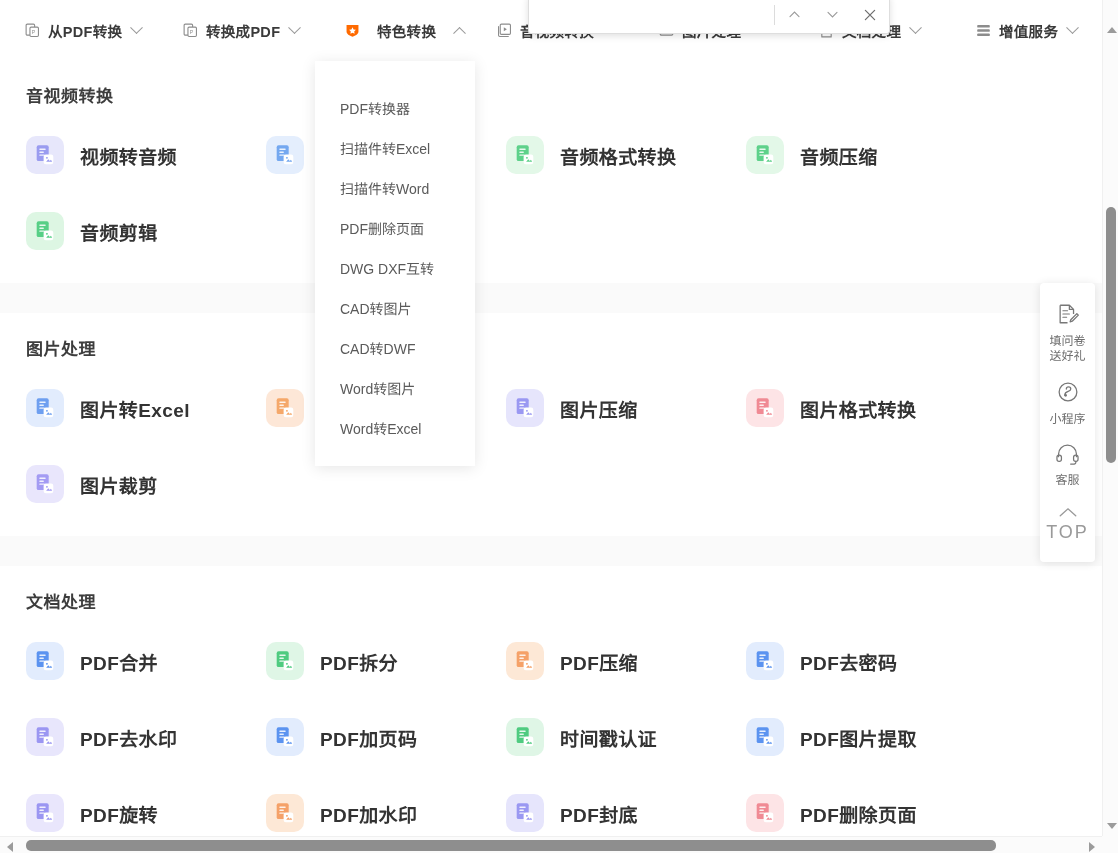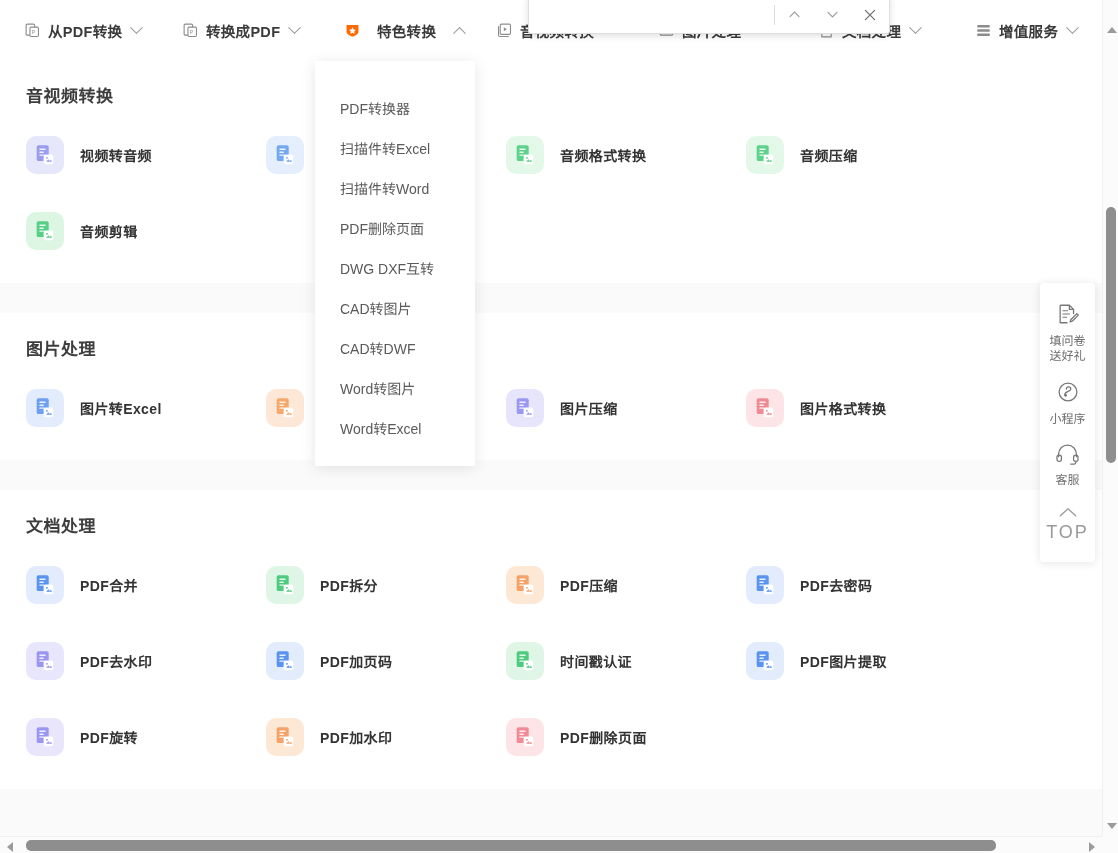--- a/index.html
+++ b/index.html
@@ -69,21 +69,21 @@
     grid-template-columns: repeat(4, 240px);
     padding: 10px 0 14px 26px;
     column-gap: 0; row-gap: 0;
     width: 1102px;
   }
   .tool {
     display: flex; align-items: center; gap: 16px;
     height: 76px; cursor: pointer;
   }
   .tool-label {
-    font-size: 14px; font-weight: 700; color: #333;
+    font-size: 19px; font-weight: 700; color: #333;
     letter-spacing: .4px; white-space: nowrap;
   }
   .tile {
     width: 38px; height: 38px; border-radius: 10px;
     flex: 0 0 38px;
     display: flex; align-items: center; justify-content: center;
     position: relative;
   }
   .tile svg { display: block; }
 
@@ -410,20 +410,34 @@
     <rect x="6.8" y="6" width="7" height="1.5" rx=".7" fill="#fff" opacity=".85"></rect>
     <rect x="6.8" y="9.2" width="5" height="1.5" rx=".7" fill="#fff" opacity=".85"></rect>
     <rect x="6.8" y="12.4" width="6" height="1.5" rx=".7" fill="#fff" opacity=".85"></rect>
     <rect x="11.5" y="12.5" width="10.5" height="10.5" rx="2.4" fill="#fff"></rect>
     <path d="M14.2 20.3l2.4-2.8 1.6 1.9 1.2-1.3 1.4 2.2z" fill="#f08a94"></path>
     <circle cx="15.1" cy="16.1" r="1.05" fill="#f08a94"></circle>
   </svg>
               </span>
               <span class="tool-label">图片格式转换</span>
             </div>
+            <div class="tool">
+              <span class="tile" style="background:#e9e6fc">
+                <svg width="24" height="24" viewBox="0 0 26 26" fill="none">
+    <rect x="4" y="2.5" width="13" height="17" rx="2" fill="#a39bf3"></rect>
+    <rect x="6.8" y="6" width="7" height="1.5" rx=".7" fill="#fff" opacity=".85"></rect>
+    <rect x="6.8" y="9.2" width="5" height="1.5" rx=".7" fill="#fff" opacity=".85"></rect>
+    <rect x="6.8" y="12.4" width="6" height="1.5" rx=".7" fill="#fff" opacity=".85"></rect>
+    <rect x="11.5" y="12.5" width="10.5" height="10.5" rx="2.4" fill="#fff"></rect>
+    <path d="M14.2 20.3l2.4-2.8 1.6 1.9 1.2-1.3 1.4 2.2z" fill="#a39bf3"></path>
+    <circle cx="15.1" cy="16.1" r="1.05" fill="#a39bf3"></circle>
+  </svg>
+              </span>
+              <span class="tool-label">图片裁剪</span>
+            </div>
           </div>
         </div>
         <div class="sec-gap"></div>
         <div class="section">
           <div class="sec-title">文档处理</div>
           <div class="grid">
             <div class="tool">
               <span class="tile" style="background:#e2ecfd">
                 <svg width="24" height="24" viewBox="0 0 26 26" fill="none">
     <rect x="4" y="2.5" width="13" height="17" rx="2" fill="#5b93f0"></rect>
@@ -555,20 +569,34 @@
     <rect x="4" y="2.5" width="13" height="17" rx="2" fill="#f5a168"></rect>
     <rect x="6.8" y="6" width="7" height="1.5" rx=".7" fill="#fff" opacity=".85"></rect>
     <rect x="6.8" y="9.2" width="5" height="1.5" rx=".7" fill="#fff" opacity=".85"></rect>
     <rect x="6.8" y="12.4" width="6" height="1.5" rx=".7" fill="#fff" opacity=".85"></rect>
     <rect x="11.5" y="12.5" width="10.5" height="10.5" rx="2.4" fill="#fff"></rect>
     <path d="M14.2 20.3l2.4-2.8 1.6 1.9 1.2-1.3 1.4 2.2z" fill="#f5a168"></path>
     <circle cx="15.1" cy="16.1" r="1.05" fill="#f5a168"></circle>
   </svg>
               </span>
               <span class="tool-label">PDF加水印</span>
+            </div>
+            <div class="tool">
+              <span class="tile" style="background:#e6e5fc">
+                <svg width="24" height="24" viewBox="0 0 26 26" fill="none">
+    <rect x="4" y="2.5" width="13" height="17" rx="2" fill="#9a98f2"></rect>
+    <rect x="6.8" y="6" width="7" height="1.5" rx=".7" fill="#fff" opacity=".85"></rect>
+    <rect x="6.8" y="9.2" width="5" height="1.5" rx=".7" fill="#fff" opacity=".85"></rect>
+    <rect x="6.8" y="12.4" width="6" height="1.5" rx=".7" fill="#fff" opacity=".85"></rect>
+    <rect x="11.5" y="12.5" width="10.5" height="10.5" rx="2.4" fill="#fff"></rect>
+    <path d="M14.2 20.3l2.4-2.8 1.6 1.9 1.2-1.3 1.4 2.2z" fill="#9a98f2"></path>
+    <circle cx="15.1" cy="16.1" r="1.05" fill="#9a98f2"></circle>
+  </svg>
+              </span>
+              <span class="tool-label">PDF封底</span>
             </div>
             <div class="tool">
               <span class="tile" style="background:#fde4e6">
                 <svg width="24" height="24" viewBox="0 0 26 26" fill="none">
     <rect x="4" y="2.5" width="13" height="17" rx="2" fill="#f08a94"></rect>
     <rect x="6.8" y="6" width="7" height="1.5" rx=".7" fill="#fff" opacity=".85"></rect>
     <rect x="6.8" y="9.2" width="5" height="1.5" rx=".7" fill="#fff" opacity=".85"></rect>
     <rect x="6.8" y="12.4" width="6" height="1.5" rx=".7" fill="#fff" opacity=".85"></rect>
     <rect x="11.5" y="12.5" width="10.5" height="10.5" rx="2.4" fill="#fff"></rect>
     <path d="M14.2 20.3l2.4-2.8 1.6 1.9 1.2-1.3 1.4 2.2z" fill="#f08a94"></path>

